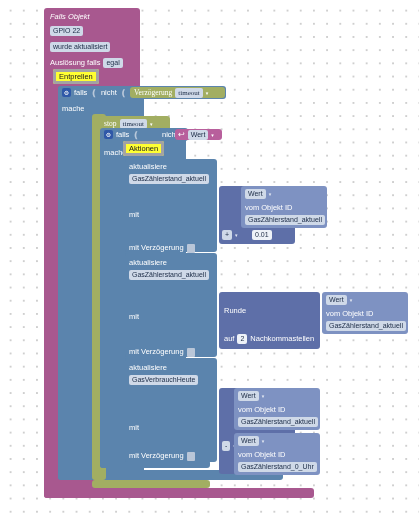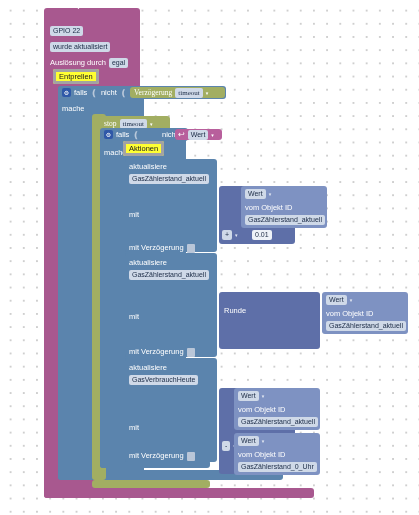--- a/index.html
+++ b/index.html
@@ -56,31 +56,31 @@
   .ret{font-size:8px;line-height:8px;}
 </style>
 </head>
 <body>
 
 <div class="canvas">
 
   <div class="blk c-event" style="left:44px;top:8px;width:96px;height:490px;border-radius:3px 3px 0 3px;"></div>
   <div class="blk c-event" style="left:44px;top:488px;width:270px;height:10px;"></div>
 
-  <div class="blk" style="left:50px;top:0;width:88px;height:10px;">
+  <div class="blk" style="left:50px;top:12px;width:88px;height:10px;font-style:italic;">
     <span class="lbl">Falls Objekt</span>
   </div>
   <div class="blk" style="left:50px;top:26px;">
     <span class="fld">GPIO 22</span>
   </div>
   <div class="blk row" style="left:50px;top:42px;">
     <span class="fld">wurde aktualisiert</span>
   </div>
   <div class="blk row" style="left:50px;top:58px;">
-    <span class="lbl">Auslösung durch</span>
+    <span class="lbl">Auslösung falls</span>
     <span class="fld">egal</span>
   </div>
 
   <div class="blk" style="left:53px;top:72px;">
     <span class="hl">Entprellen</span>
   </div>
 
   <div class="blk c-ctrl" style="left:58px;top:86px;width:86px;height:394px;border-radius:3px 3px 0 3px;"></div>
   <div class="blk c-ctrl" style="left:58px;top:470px;width:225px;height:10px;"></div>
 
@@ -185,20 +185,25 @@
   </div>
   <div class="blk row" style="left:129px;top:347px;">
     <span class="lbl">mit Verzögerung</span>
     <span class="cbx"></span>
   </div>
 
   <div class="blk c-math" style="left:219px;top:292px;width:101px;height:57px;"></div>
   <div class="blk" style="left:224px;top:306px;">
     <span class="lbl">Runde</span>
   </div>
+  <div class="blk row" style="left:224px;top:334px;">
+    <span class="lbl">auf</span>
+    <span class="fld num">2</span>
+    <span class="lbl">Nachkommastellen</span>
+  </div>
 
   <div class="blk c-get" style="left:322px;top:292px;width:86px;height:42px;"></div>
   <div class="blk row" style="left:326px;top:295px;">
     <span class="fld">Wert</span>
     <span class="car" style="font-size:5px;color:#e3e8f3;">▾</span>
   </div>
   <div class="blk" style="left:326px;top:309px;">
     <span class="lbl">vom Objekt ID</span>
   </div>
   <div class="blk" style="left:326px;top:321px;">

